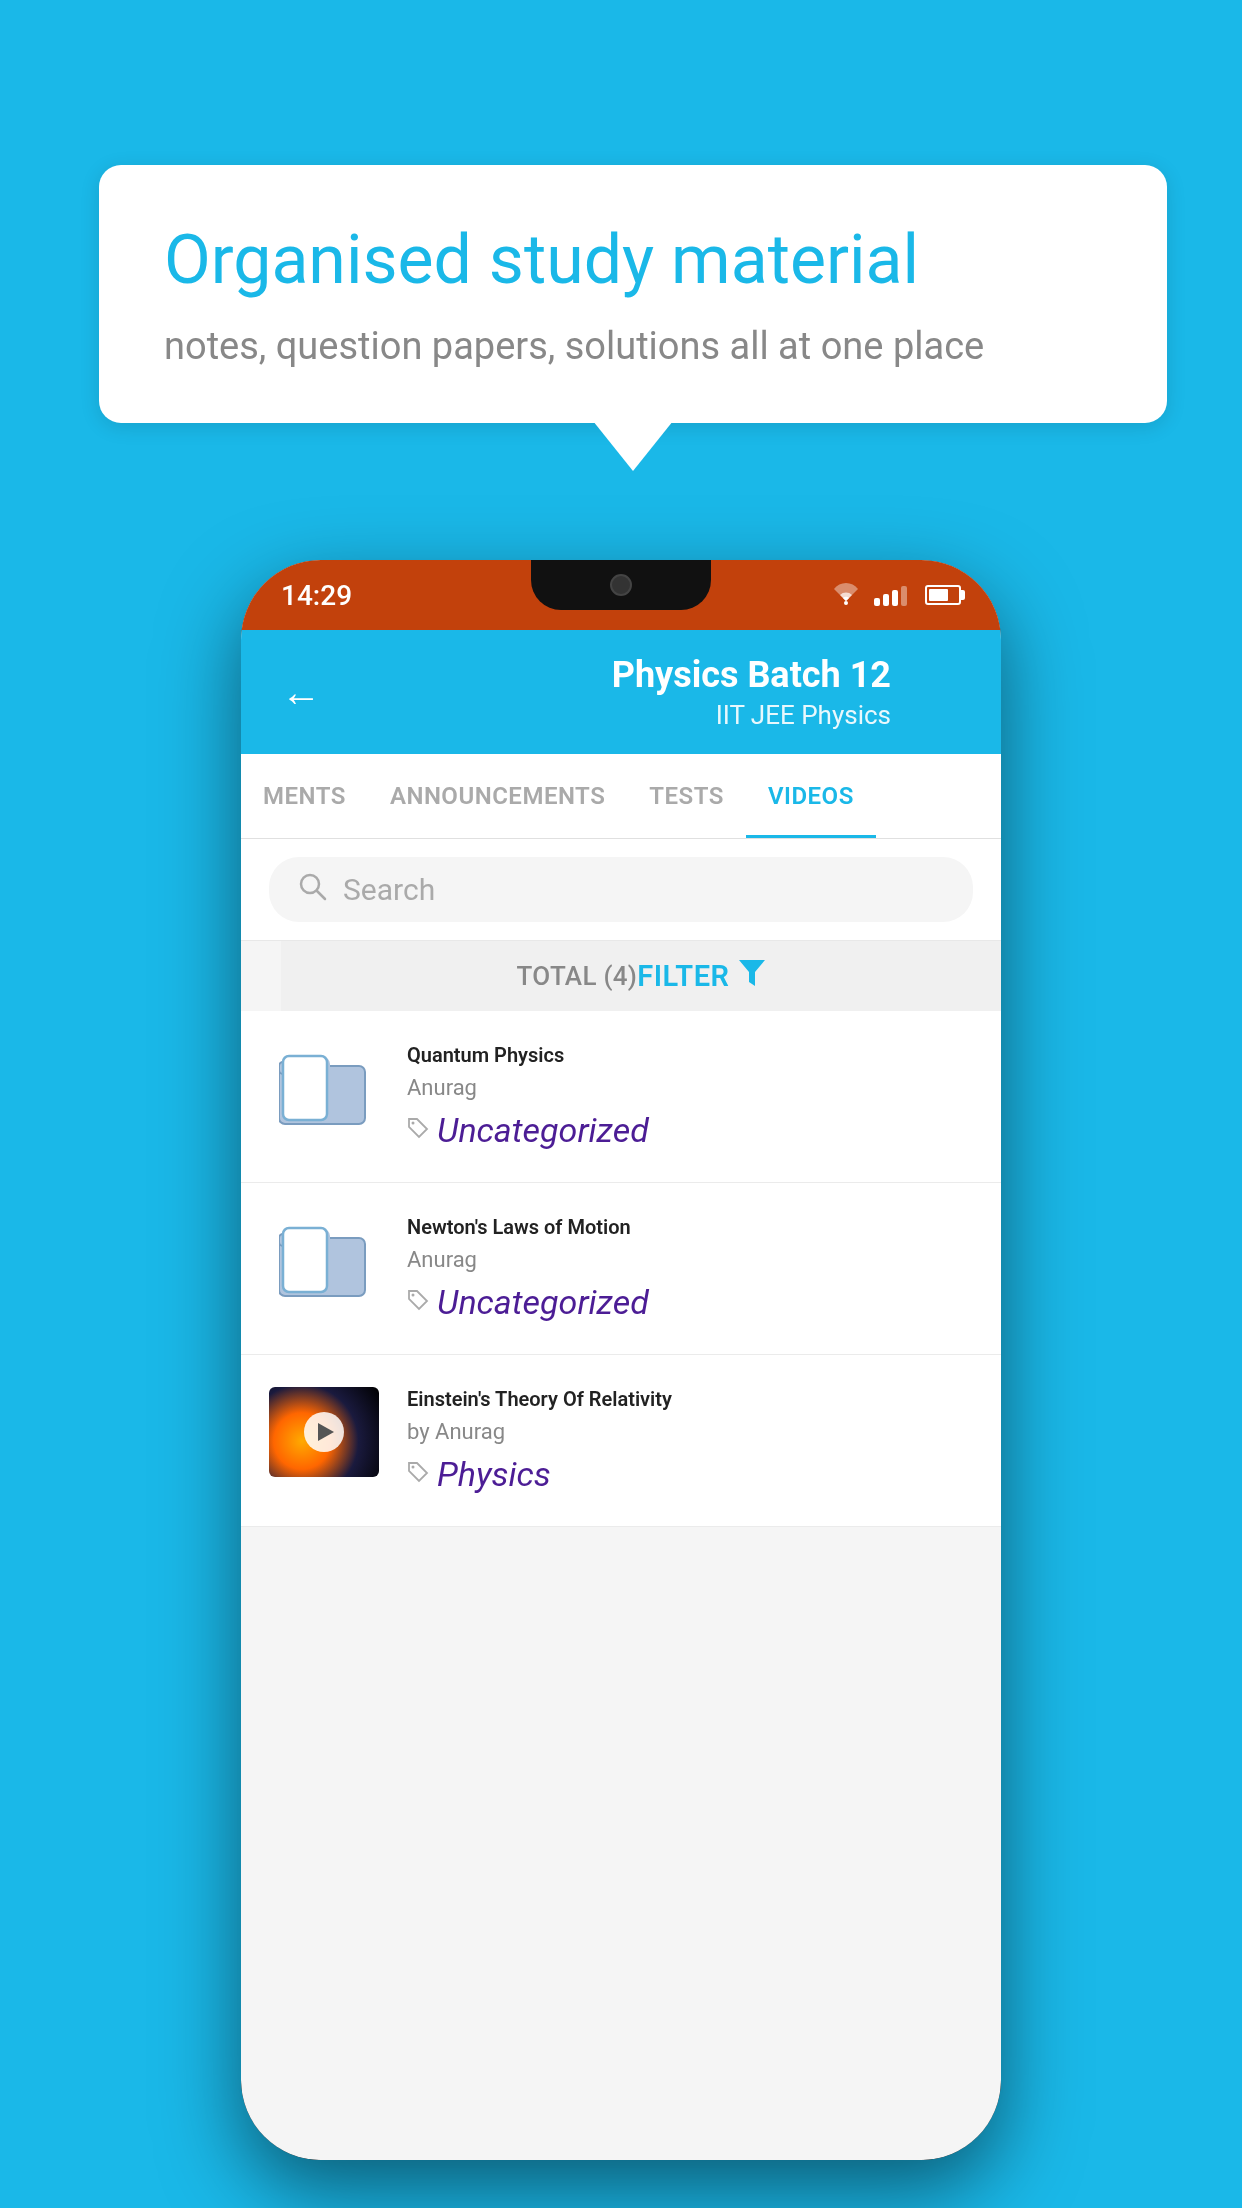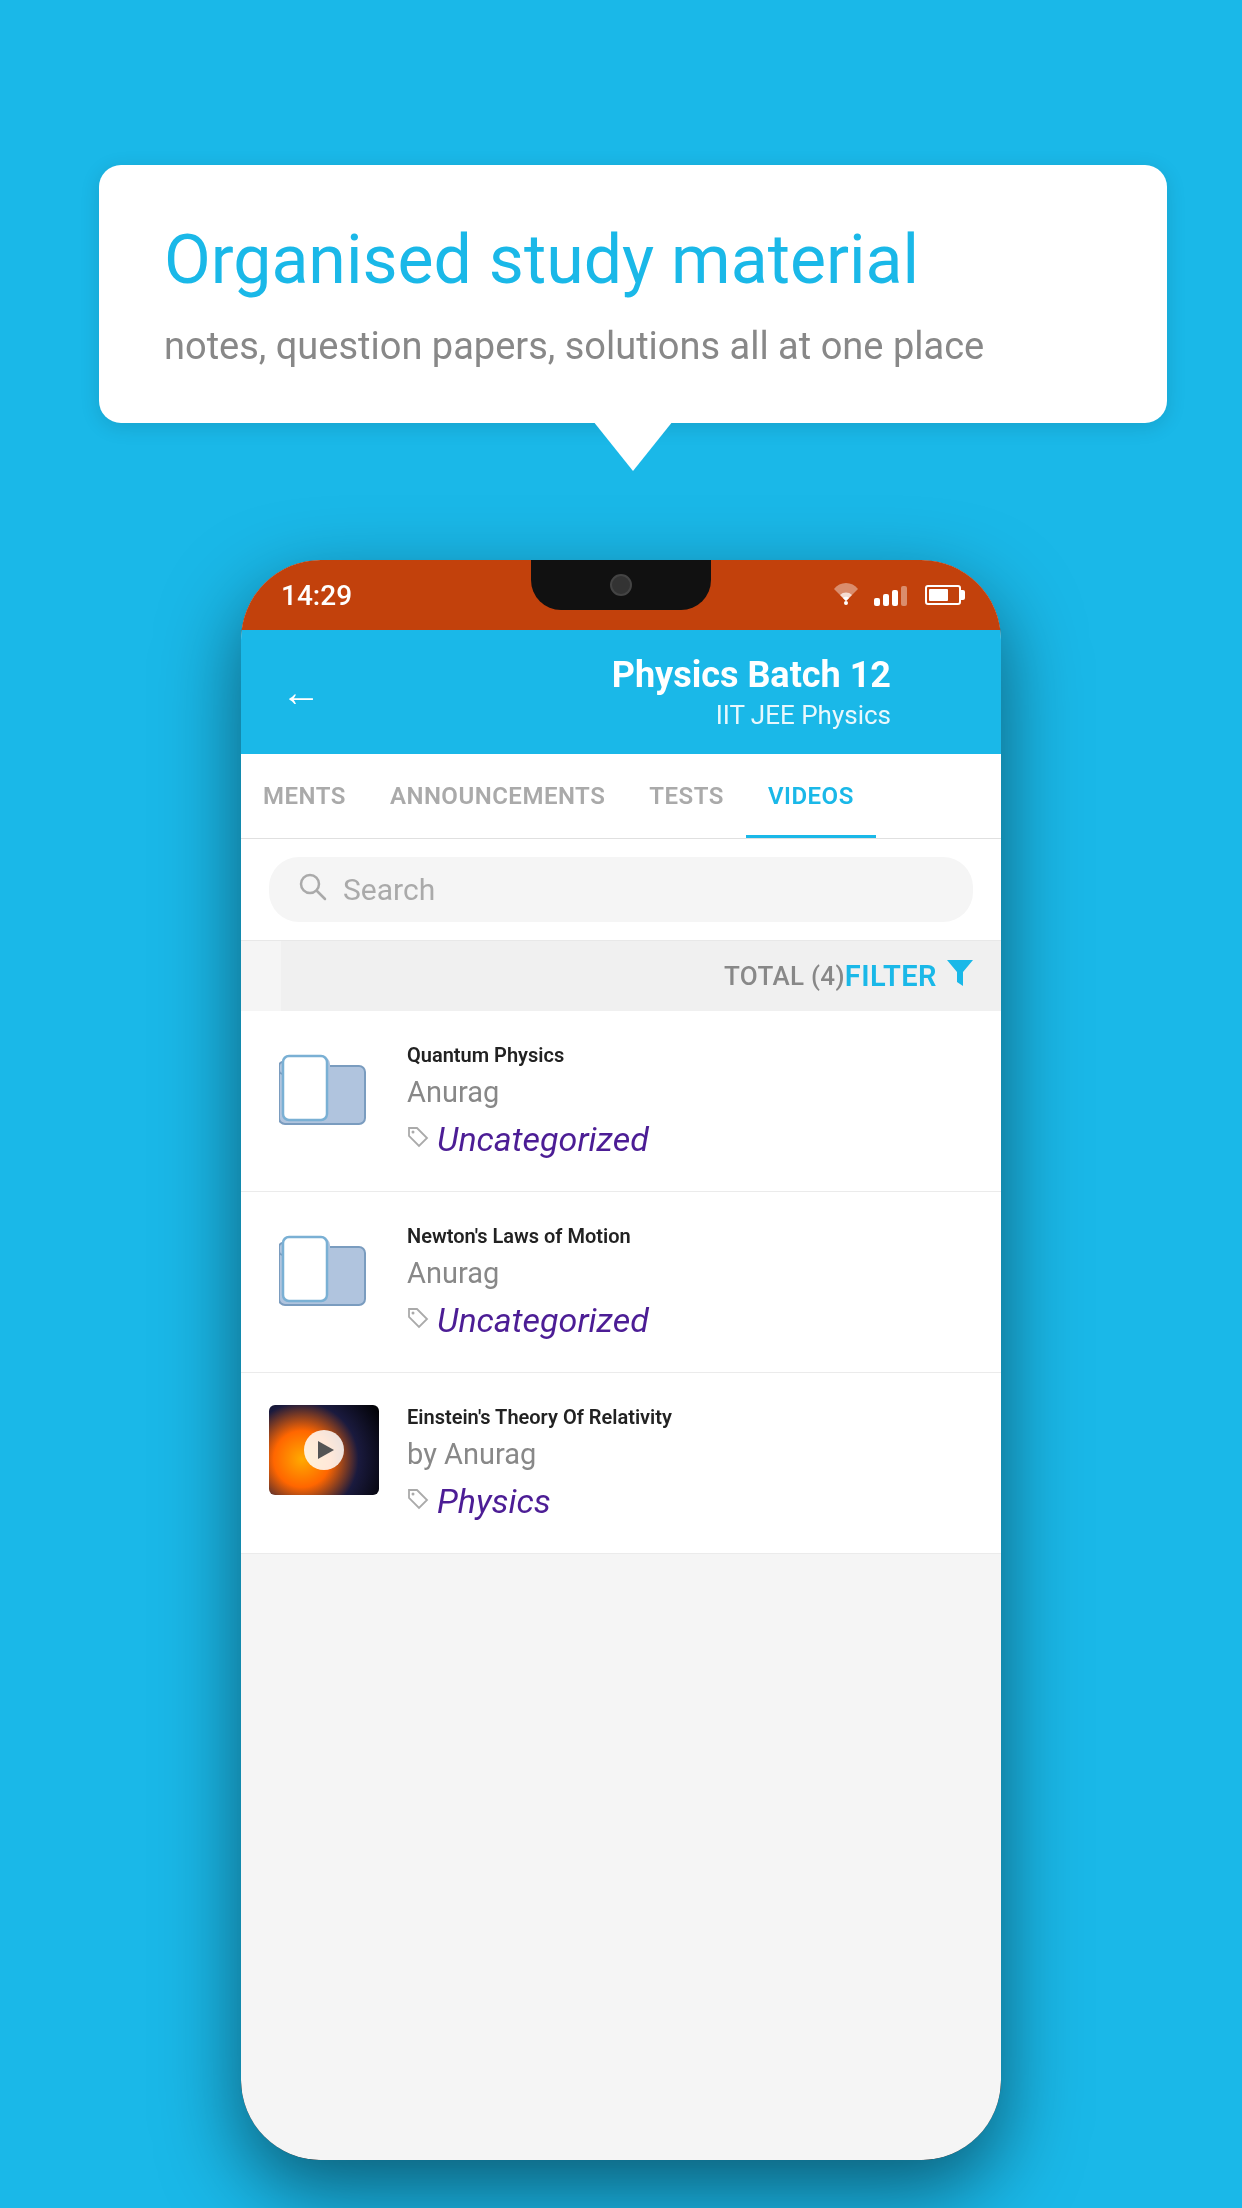--- a/index.html
+++ b/index.html
@@ -261,21 +261,21 @@
     .search-input-text {
       font-size: 30px;
       color: #aaa;
     }
 
     
     .filter-row {
       background: #f0f0f0;
       padding: 18px 28px;
       display: flex;
-      justify-content: flex-end;
+      justify-content: center;
       align-items: center;
       margin-left: 40px;
     }
 
     .total-label {
       font-size: 26px;
       color: #888;
       font-weight: 500;
       letter-spacing: 0.3px;
     }
@@ -361,21 +361,21 @@
     }
 
     .video-title {
       font-size: 20px;
       font-weight: 600;
       color: #222;
       margin-bottom: 8px;
     }
 
     .video-author {
-      font-size: 29px;
+      font-size: 22px;
       color: #888;
       margin-bottom: 10px;
     }
 
     .video-tag {
       display: flex;
       align-items: center;
       gap: 8px;
     }
 

